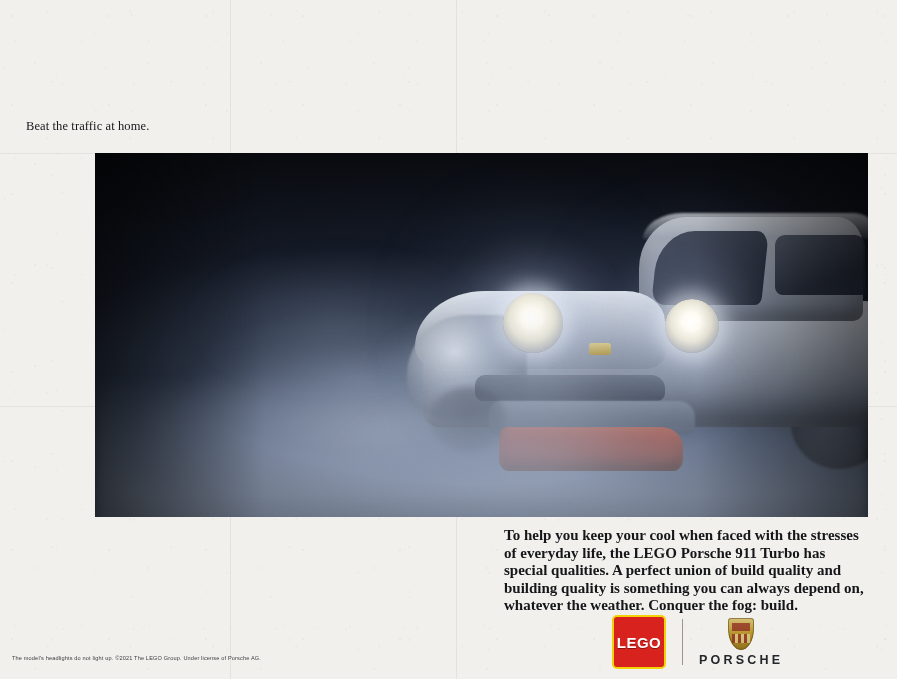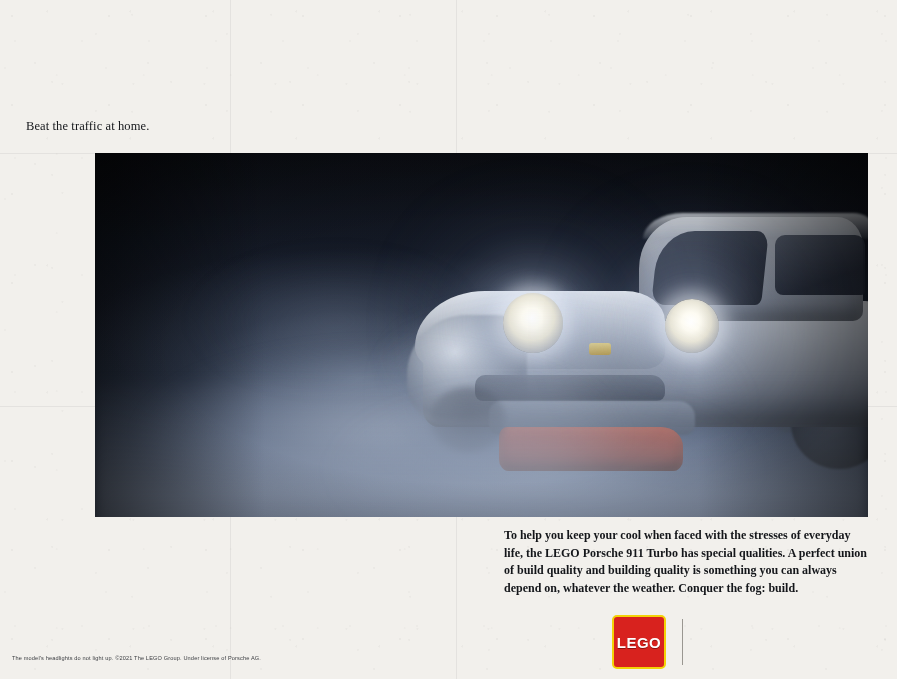--- a/index.html
+++ b/index.html
@@ -256,21 +256,21 @@
     background: linear-gradient(180deg, rgba(150,164,188,0) 0%, rgba(160,174,196,0.30) 42%, rgba(186,198,216,0.46) 78%, rgba(196,206,222,0.40) 100%);
     filter: blur(6px);
     pointer-events: none;
   }
 
   .bodycopy {
     position: absolute;
     left: 504px;
     top: 527px;
     width: 368px;
-    font-size: 12px;
+    font-size: 15px;
     line-height: 17.6px;
     font-weight: bold;
     color: #14161a;
   }
 
   .logos {
     position: absolute;
     left: 612px;
     top: 615px;
     display: flex;
@@ -390,15 +390,19 @@
   <div class="vignette"></div>
 </div>
 
 <div class="bodycopy">To help you keep your cool when faced with the stresses of everyday life, the LEGO Porsche 911 Turbo has special qualities. A perfect union of build quality and building quality is something you can always depend on, whatever the weather. Conquer the fog: build.</div>
 
 <div class="logos">
   <div class="lego-logo">
     <span class="lego-wordmark">LEGO</span>
   </div>
   <div class="logo-divider"></div>
+  <div class="porsche-logo">
+    <div class="porsche-crest"></div>
+    <span class="porsche-word">PORSCHE</span>
+  </div>
 </div>
 
 <div class="legal">The model's headlights do not light up. ©2021 The LEGO Group. Under license of Porsche AG.</div>
 
 </body></html>

